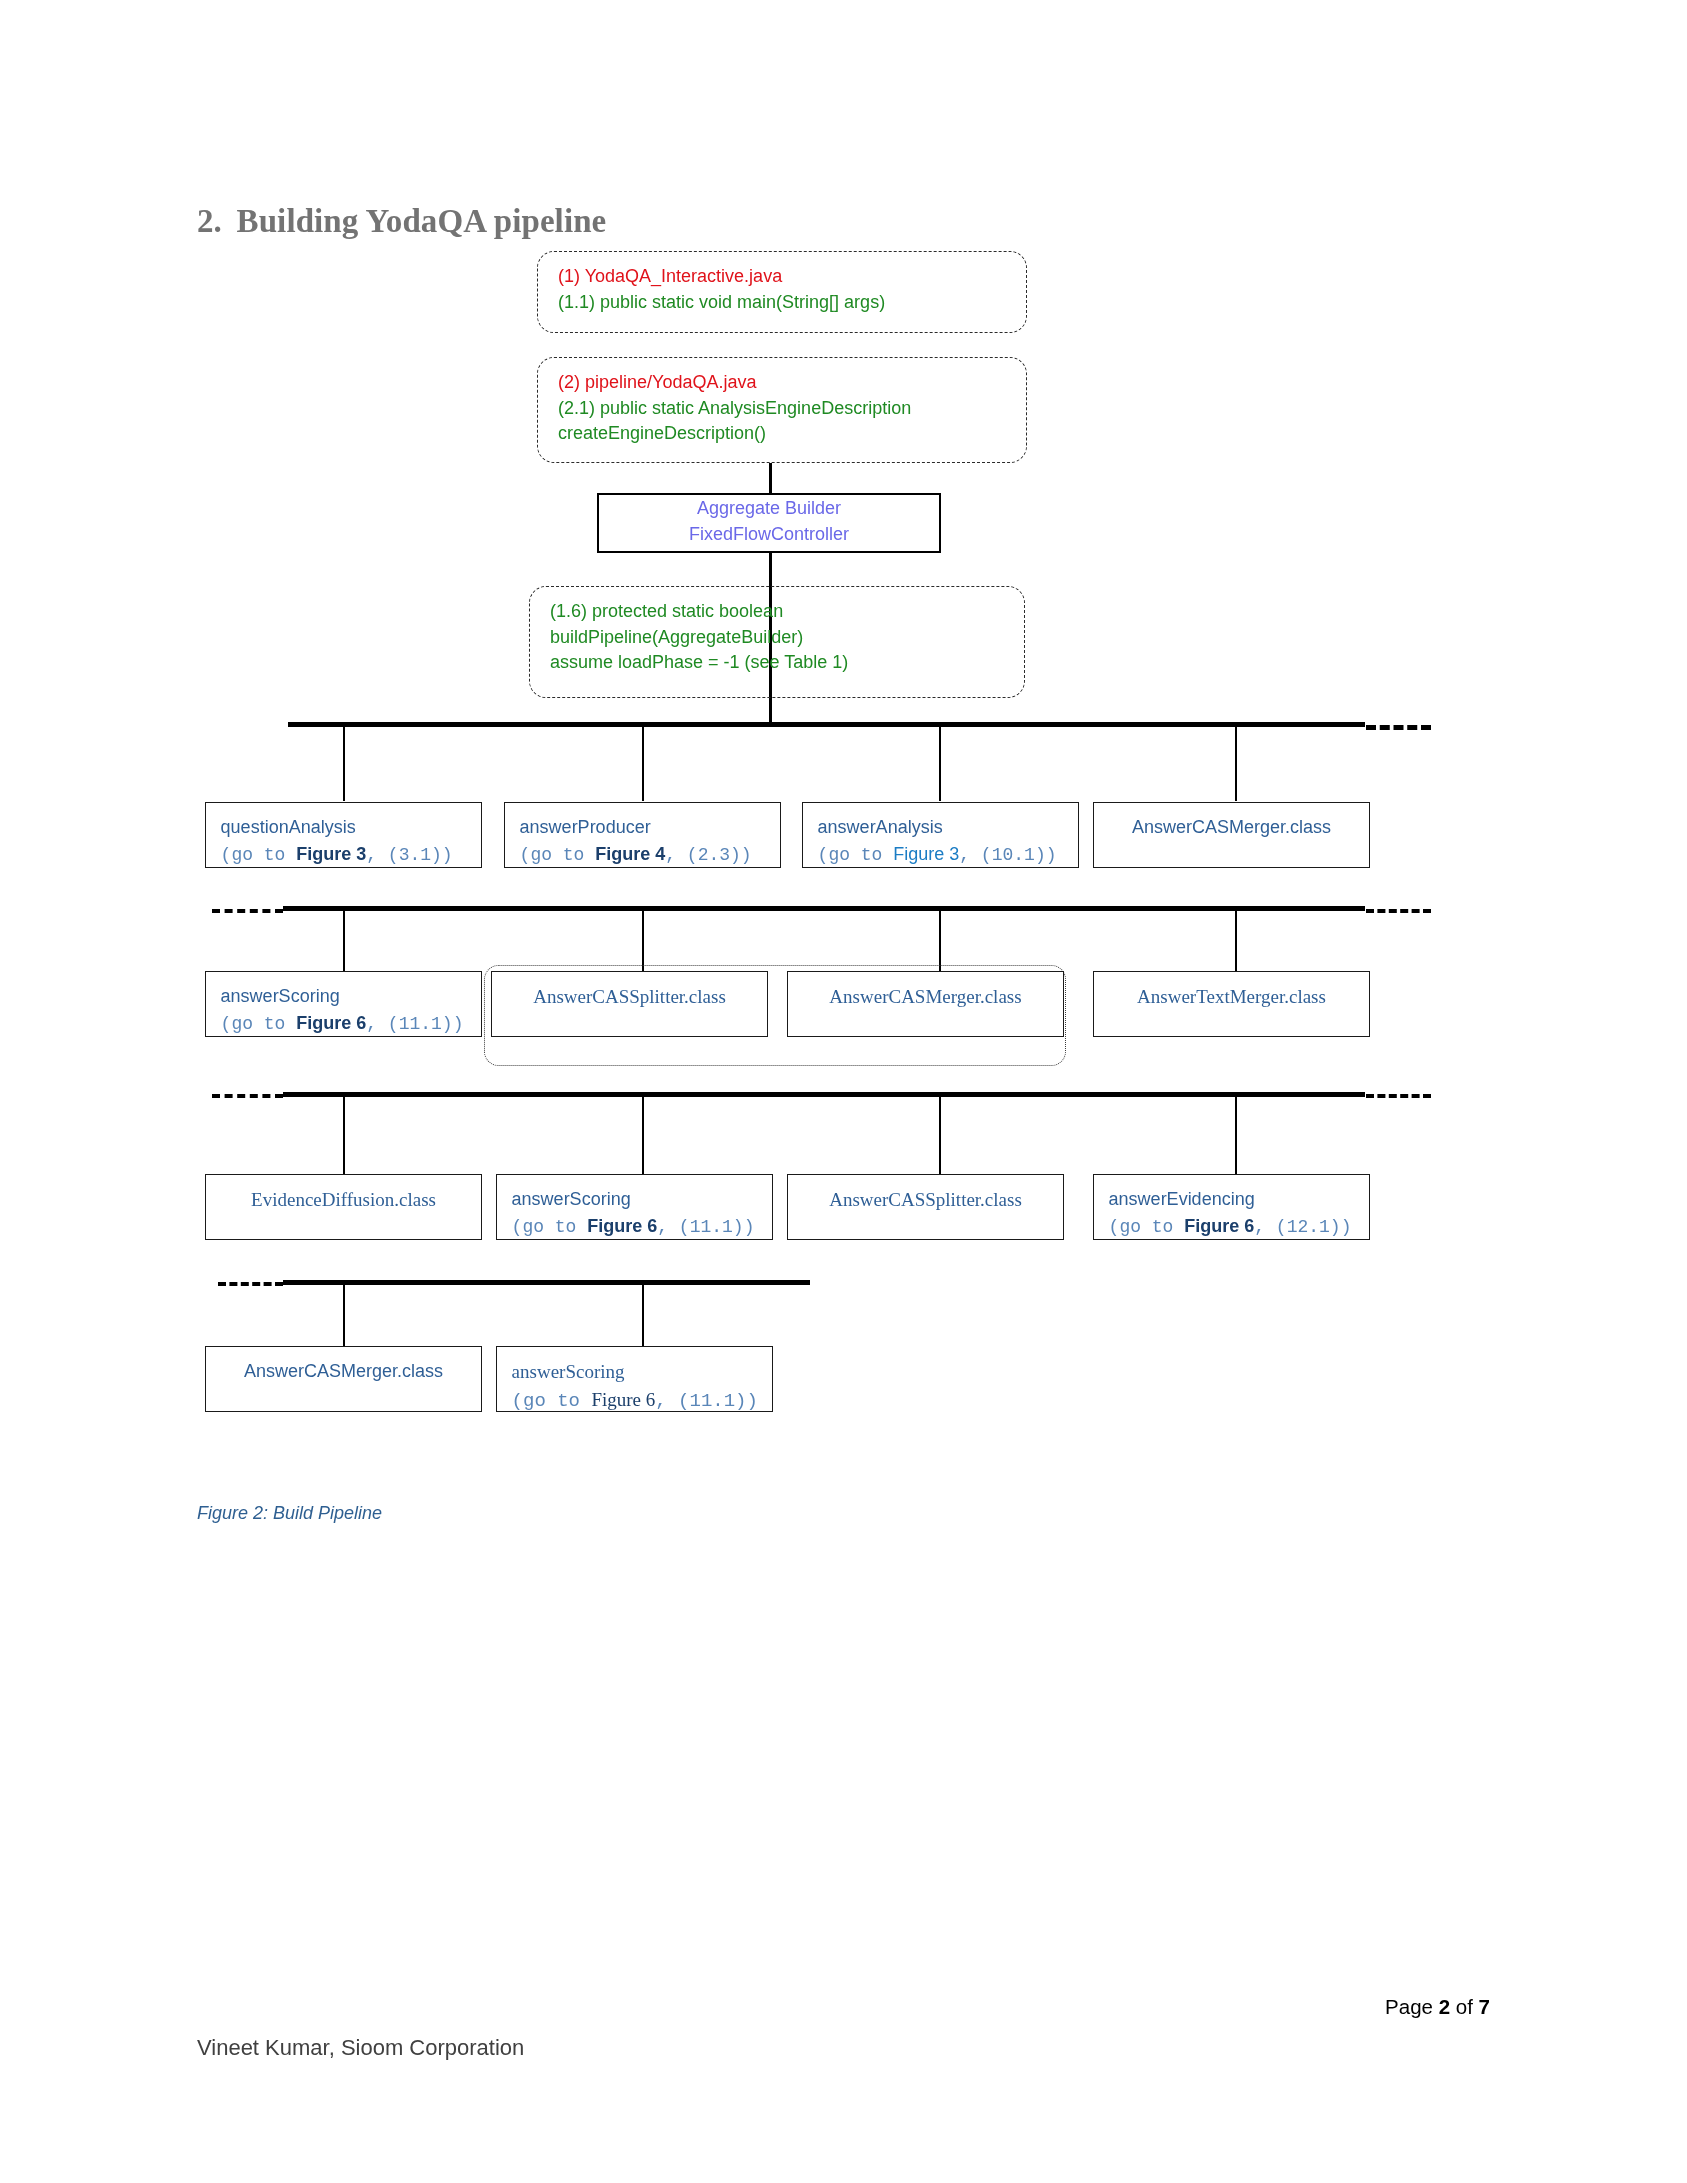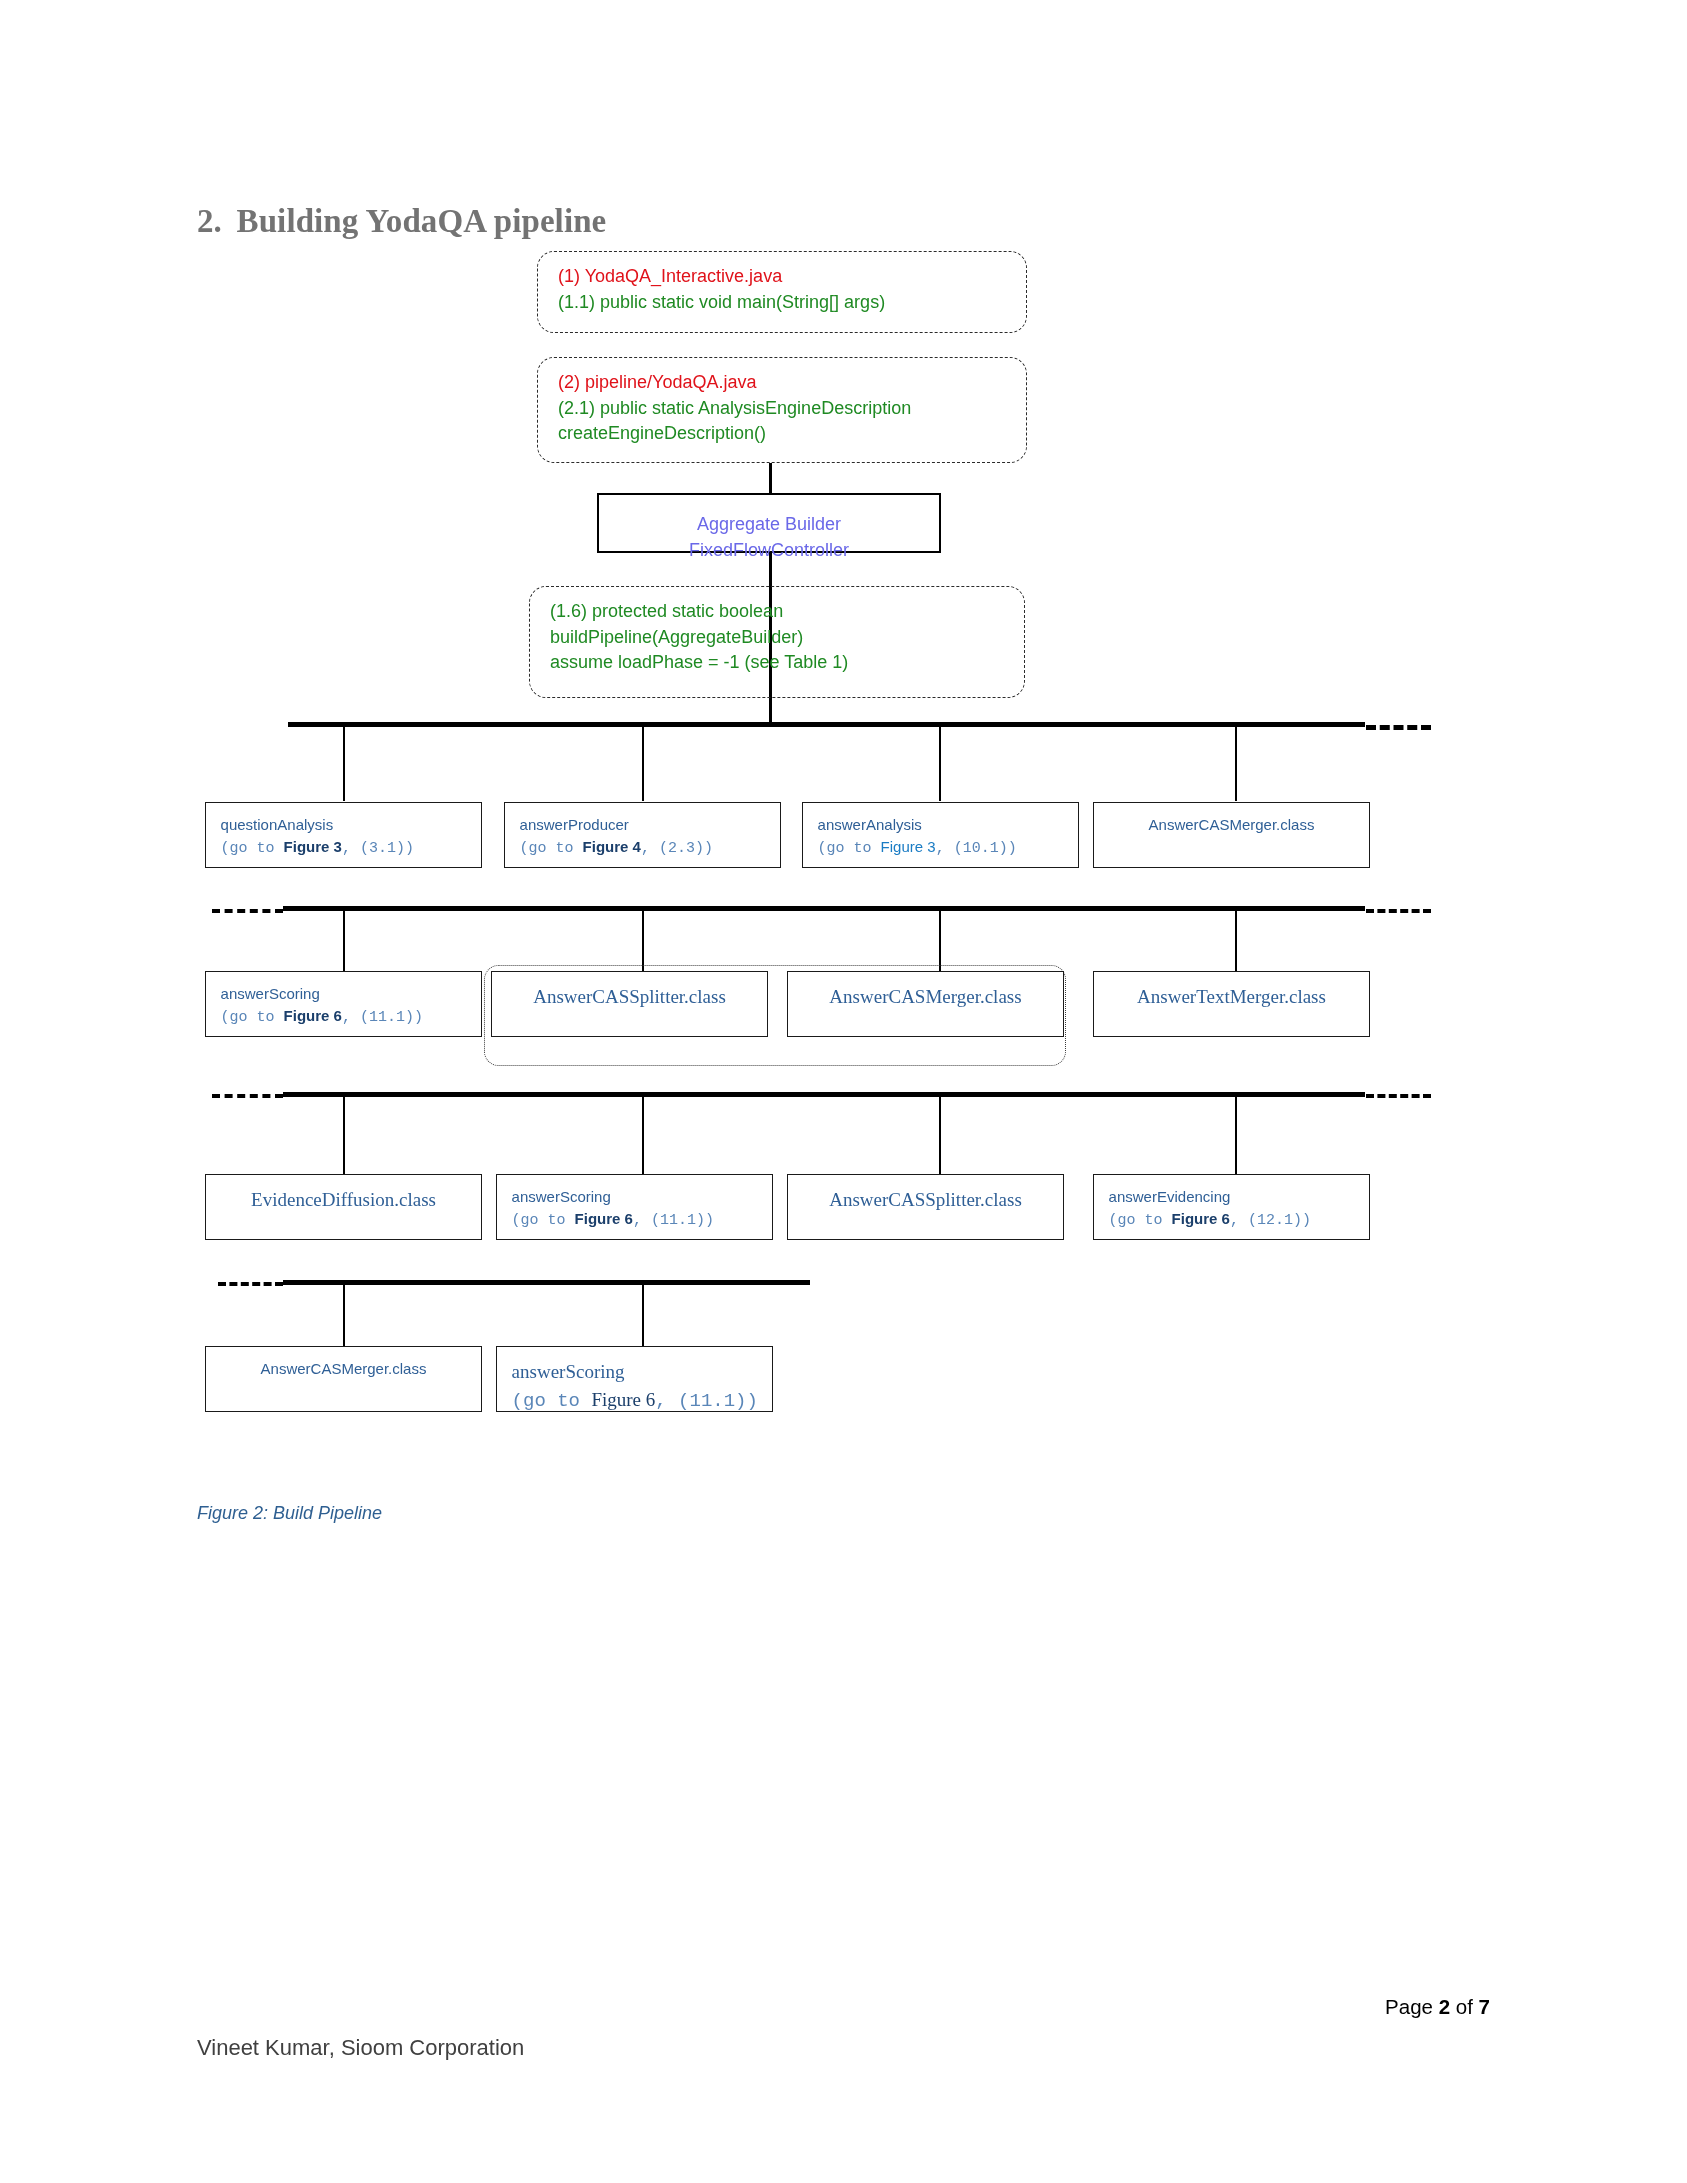--- a/index.html
+++ b/index.html
@@ -84,21 +84,21 @@
   
   .node {
     position: absolute;
     box-sizing: border-box;
     border: 1.3px solid #1a1a1a;
     background: #ffffff;
     padding: 10.6px 0 0 14.6px;
   }
   .node .nline {
     display: block;
-    font-size: 15px;
+    font-size: 18px;
     line-height: 1.5;
     color: #2f5f96;
     white-space: nowrap;
   }
   .node.sans .nline { font-family: "Liberation Sans", sans-serif; }
   .node.serif .nline { font-family: "Liberation Serif", serif; font-size: 19px; }
   .node.center { padding-left: 0; text-align: center; }
   .node.center .nline { text-align: center; }
 
   .node .fig-ref {
@@ -187,21 +187,21 @@
     </div>
 
     <div class="callout" style="left:537px; top:357px; width:490px; height:106px;">
       <span class="ln red">(2) pipeline/YodaQA.java</span>
       <span class="ln green">(2.1) public static AnalysisEngineDescription</span>
       <span class="ln green">createEngineDescription()</span>
     </div>
 
     <div class="vline" style="left:769px; top:463px; height:30px;"></div>
 
-    <div class="sbox" style="left:597px; top:493px; width:344px; height:60px; padding-top:16px;">
+    <div class="sbox" style="left:597px; top:493px; width:344px; height:60px; padding-top:0;">
       <span class="cline">Aggregate Builder</span>
       <span class="cline">FixedFlowController</span>
     </div>
 
     <div class="vline" style="left:769px; top:552px; height:172px;"></div>
 
     <div class="callout" style="left:529px; top:586px; width:496px; height:112px;">
       <span class="ln green"> (1.6) protected static boolean</span>
       <span class="ln green">buildPipeline(AggregateBuilder)</span>
       <span class="ln green">assume loadPhase = -1 (see Table 1)</span>

